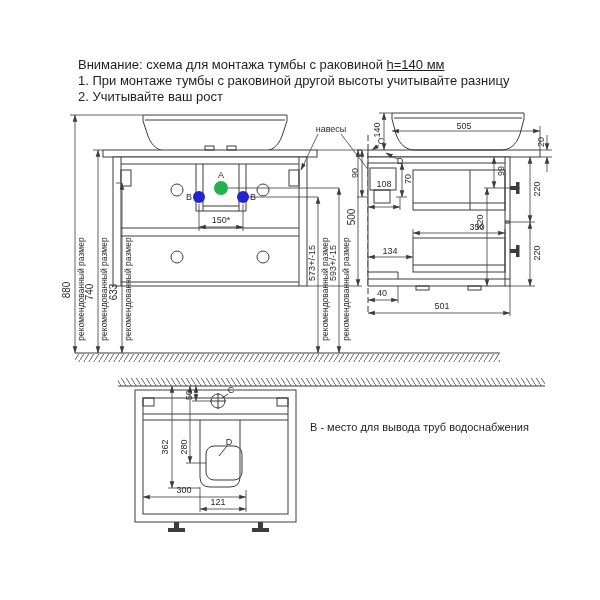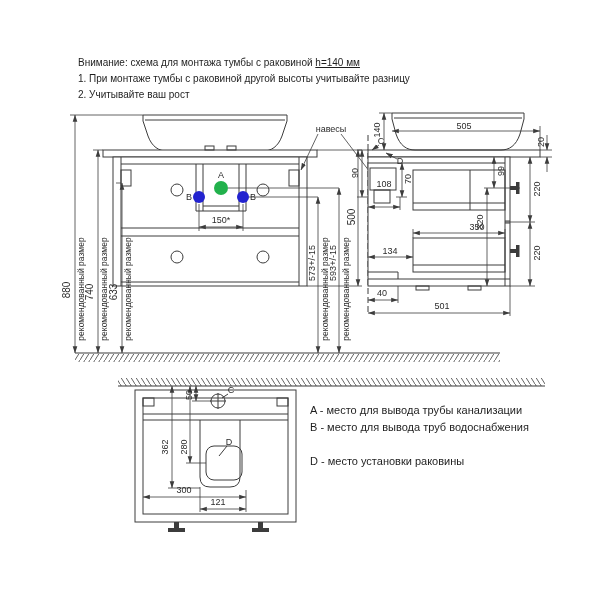--- a/index.html
+++ b/index.html
@@ -1,19 +1,19 @@
 <!DOCTYPE html>
 <html><head>
 <meta charset="utf-8">
 <style>
   html,body{margin:0;padding:0;background:#fff;}
   #canvas{position:relative;width:600px;height:600px;background:#ffffff;overflow:hidden;
           font-family:"Liberation Sans",sans-serif;color:#2b2b2b;}
   svg{position:absolute;left:0;top:0;}
-  .hline{position:absolute;left:78px;font-size:10px;white-space:nowrap;color:#1e1e1e;}
+  .hline{position:absolute;left:78px;font-size:13px;white-space:nowrap;color:#1e1e1e;}
   .u{text-decoration:underline;}
   .lab{position:absolute;white-space:nowrap;color:#2b2b2b;transform:translate(-50%,-50%);line-height:1;}
   .v{transform:translate(-50%,-50%) rotate(-90deg);}
   .s85{font-size:8.5px;letter-spacing:0;}
   .s9{font-size:9px;}
   .s10{font-size:10px;}
   .legend-line{position:absolute;left:310px;font-size:11px;white-space:nowrap;color:#1e1e1e;}
 </style>
 </head>
 <body>
@@ -271,17 +271,15 @@
   <div class="lab s9" style="left:442px;top:306px;">501</div>
 
   <div class="lab v s9" style="left:189px;top:395px;">50</div>
   <div class="lab s9" style="left:231px;top:390px;">C</div>
   <div class="lab s9" style="left:229px;top:442px;">D</div>
   <div class="lab v s9" style="left:165px;top:447px;">362</div>
   <div class="lab v s9" style="left:184px;top:447px;">280</div>
   <div class="lab s9" style="left:184px;top:490px;">300</div>
   <div class="lab s9" style="left:218px;top:502px;">121</div>
 
-  <div class="legend-line" style="top:404px;">A - место для вывода трубы канализации</div>
   <div class="legend-line" style="top:421px;">B - место для вывода труб водоснабжения</div>
-  <div class="legend-line" style="top:455px;">D - место установки раковины</div>
 
 </div>
 
 </body></html>

